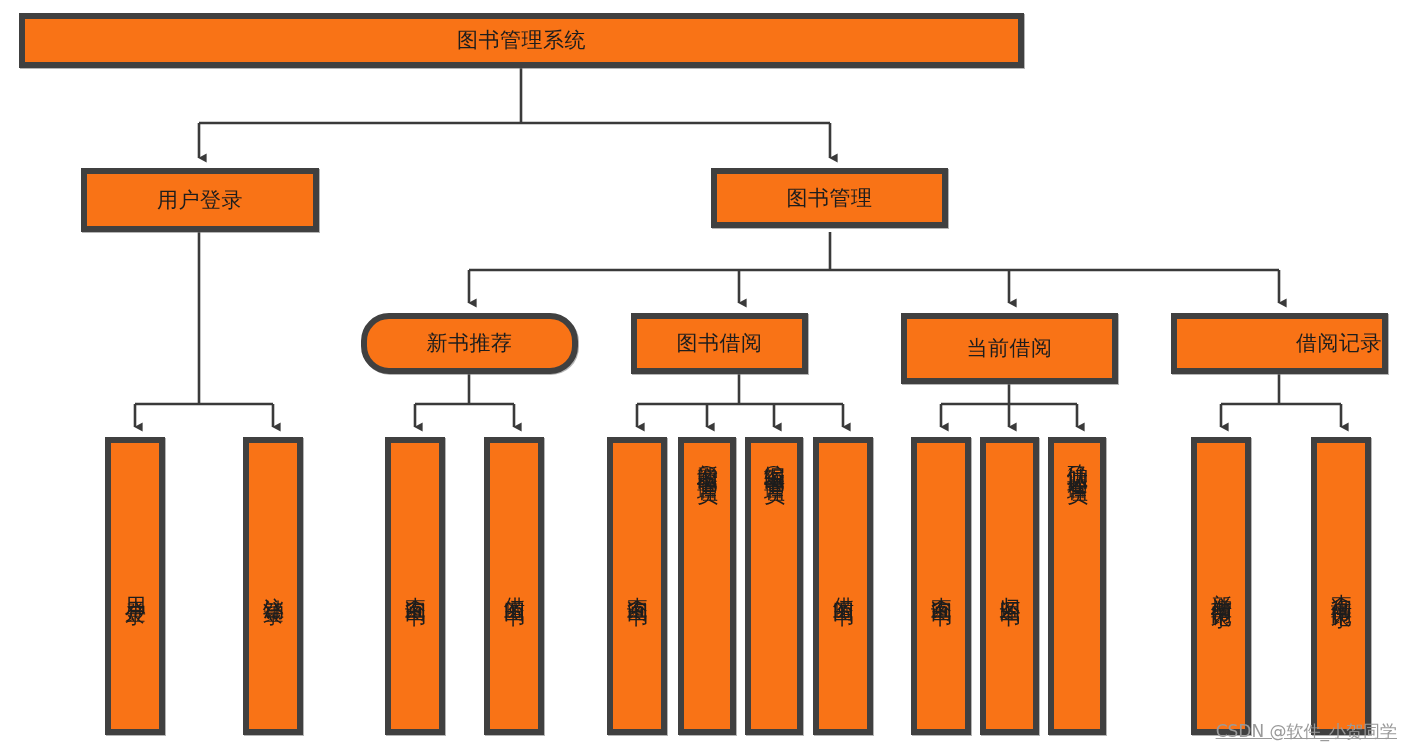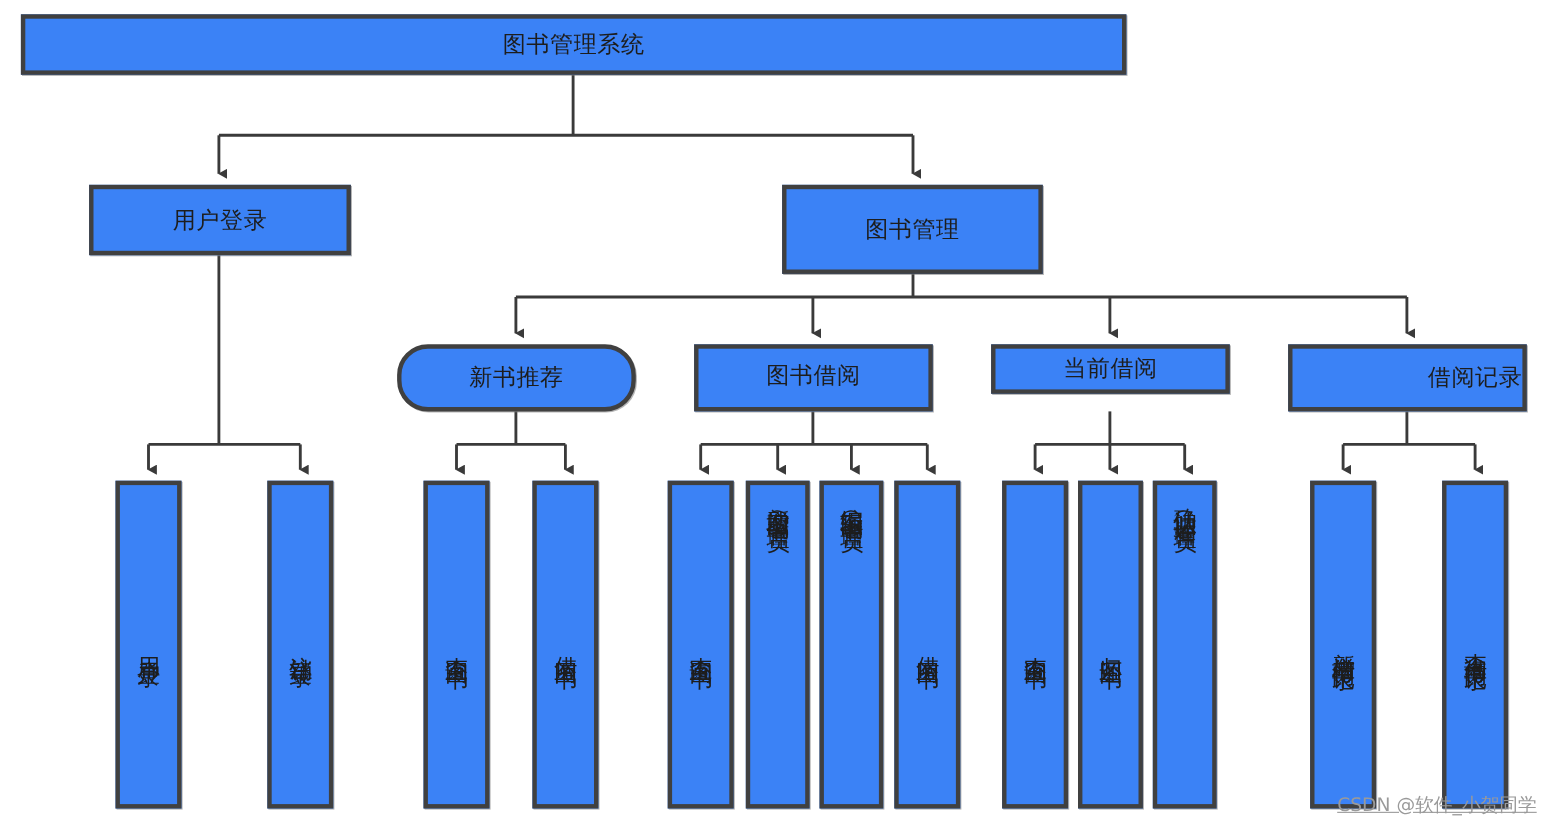--- a/index.html
+++ b/index.html
@@ -22,22 +22,22 @@
   svg#diagram-svg {
     position: absolute;
     top: 0;
     left: 0;
     width: 1405px;
     height: 747px;
   }
   .node-box {
     position: absolute;
     box-sizing: border-box;
-    background: #3b82f6;
-    border: 4px solid #404040;
+    background: #f97316;
+    border: 6px solid #404040;
     box-shadow: 1px 1px 0 0 rgba(120,120,120,0.55);
     display: flex;
     align-items: center;
     justify-content: center;
   }
   .node-label-h {
     font-size: 21px;
     color: #1d1d1d;
     letter-spacing: 0.5px;
     white-space: nowrap;
@@ -145,33 +145,33 @@
   </svg>
 
   <div class="node-box" style="left:19px; top:13px; width:1005px; height:55px;">
     <span class="node-label-h">图书管理系统</span>
   </div>
 
   <div class="node-box" style="left:81px; top:168px; width:238px; height:64px;">
     <span class="node-label-h">用户登录</span>
   </div>
 
-  <div class="node-box" style="left:711px; top:168px; width:237px; height:81px;">
+  <div class="node-box" style="left:711px; top:168px; width:237px; height:60px;">
     <span class="node-label-h">图书管理</span>
   </div>
 
   <div class="node-box" style="left:361px; top:313px; width:217px; height:61px;border-radius:28px;">
     <span class="node-label-h">新书推荐</span>
   </div>
 
-  <div class="node-box" style="left:631px; top:313px; width:217px; height:61px;font-family:Liberation Mono, monospace;">
+  <div class="node-box" style="left:631px; top:313px; width:177px; height:61px;">
     <span class="node-label-h">图书借阅</span>
   </div>
 
-  <div class="node-box" style="left:901px; top:313px; width:217px; height:45px;">
+  <div class="node-box" style="left:901px; top:313px; width:217px; height:71px;">
     <span class="node-label-h">当前借阅</span>
   </div>
 
   <div class="node-box" style="left:1171px; top:313px; width:217px; height:61px;justify-content:flex-end;">
     <span class="node-label-h">借阅记录</span>
   </div>
 
   <div class="node-box node-vertical v-center" style="left:105px; top:437px; width:60px; height:298px;">
     <span class="node-label-v">用户登录</span>
   </div>

